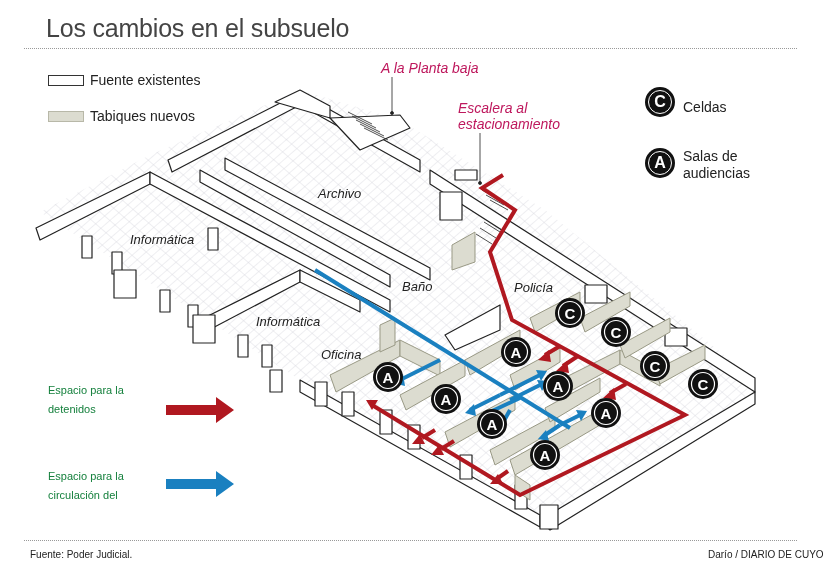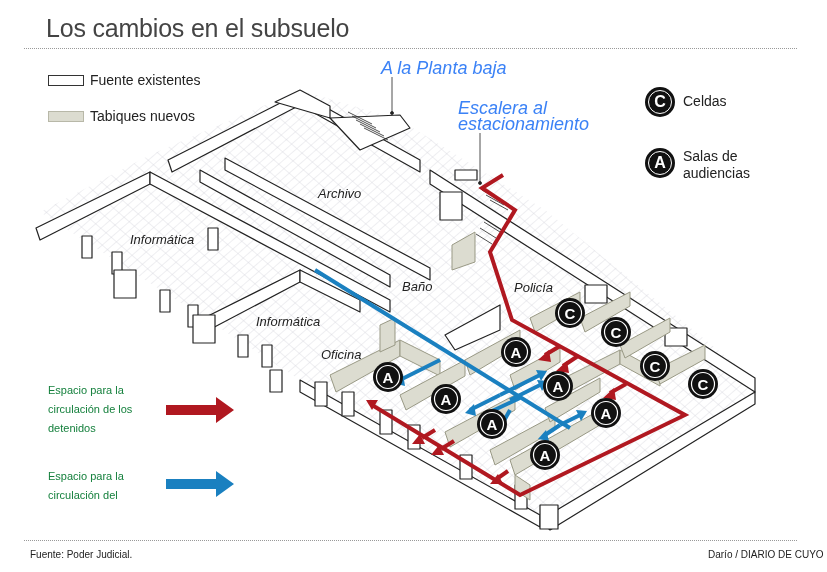--- a/index.html
+++ b/index.html
@@ -11,21 +11,21 @@
   .swatch.new{background:#dcdcd0;border-color:#b8b8a8;}
   .badge-legend{position:absolute;display:flex;align-items:flex-start;font-size:14px;line-height:17px;color:#222;}
   .badge{width:30px;height:30px;border-radius:50%;background:#111;position:relative;flex:none;margin-right:8px;}
   .badge::before{content:"";position:absolute;left:3px;top:3px;width:22px;height:22px;border:1.2px solid #fff;border-radius:50%;}
   .badge span{position:absolute;left:0;top:0;width:30px;height:30px;line-height:30px;text-align:center;color:#fff;font-weight:bold;font-size:16px;}
   .flow{position:absolute;font-size:11px;line-height:19px;color:#15803d;}
   .arrow{position:absolute;}
   .footer{position:absolute;font-size:10px;color:#222;text-align:center;}
   .plan{position:absolute;left:0;top:0;}
   .plabel{font-family:"Liberation Sans",sans-serif;font-style:italic;font-size:13px;fill:#222;}
-  .ann{position:absolute;font-style:italic;font-size:18px;line-height:16px;color:#3b82f6;}
+  .ann{position:absolute;font-style:italic;font-size:14px;line-height:16px;color:#be185d;}
 </style>
 </head>
 <body>
 
 <div class="title">Los cambios en el subsuelo</div>
 <div class="dots" style="top:48px;"></div>
 
 <div class="legend-item" style="left:48px;top:72px;">
   <div class="swatch"></div>
   <span>Fuente existentes</span>
@@ -244,35 +244,34 @@
 <div class="ann" style="left:381px;top:60px;">A la Planta baja</div>
 <div class="ann" style="left:458px;top:100px;">
   <div>Escalera al</div>
   <div>estacionamiento</div>
 </div>
 
 <div class="badge-legend" style="left:645px;top:87px;">
   <div class="badge">
       <span>C</span>
     </div>
-  <span style="margin-top:6px;">Celdas</span>
+  <span style="margin-top:12px;">Celdas</span>
 </div>
 <div class="badge-legend" style="left:645px;top:148px;">
   <div class="badge">
       <span>A</span>
     </div>
   <div>
     <div>Salas de</div>
     <div>audiencias</div>
   </div>
 </div>
 
 <div class="flow" style="left:48px;top:381px;">
   <div>Espacio para la</div>
-  <div>circulación de los</div>
   <div>detenidos</div>
 </div>
 <svg class="arrow" style="left:166px;top:397px;" width="70" height="26">
   <polygon id="red-arrow" points="0,8 50,8 50,0 68,13 50,26 50,18 0,18" fill="#b01820"></polygon>
 </svg>
 
 <div class="flow" style="left:48px;top:467px;">
   <div>Espacio para la</div>
   <div>circulación del</div>
 </div>

